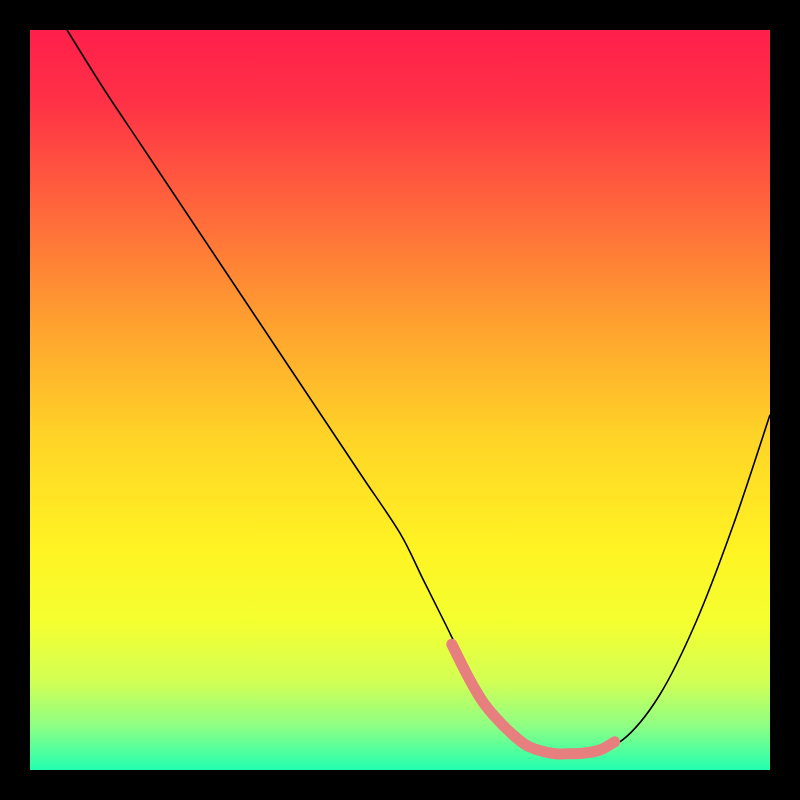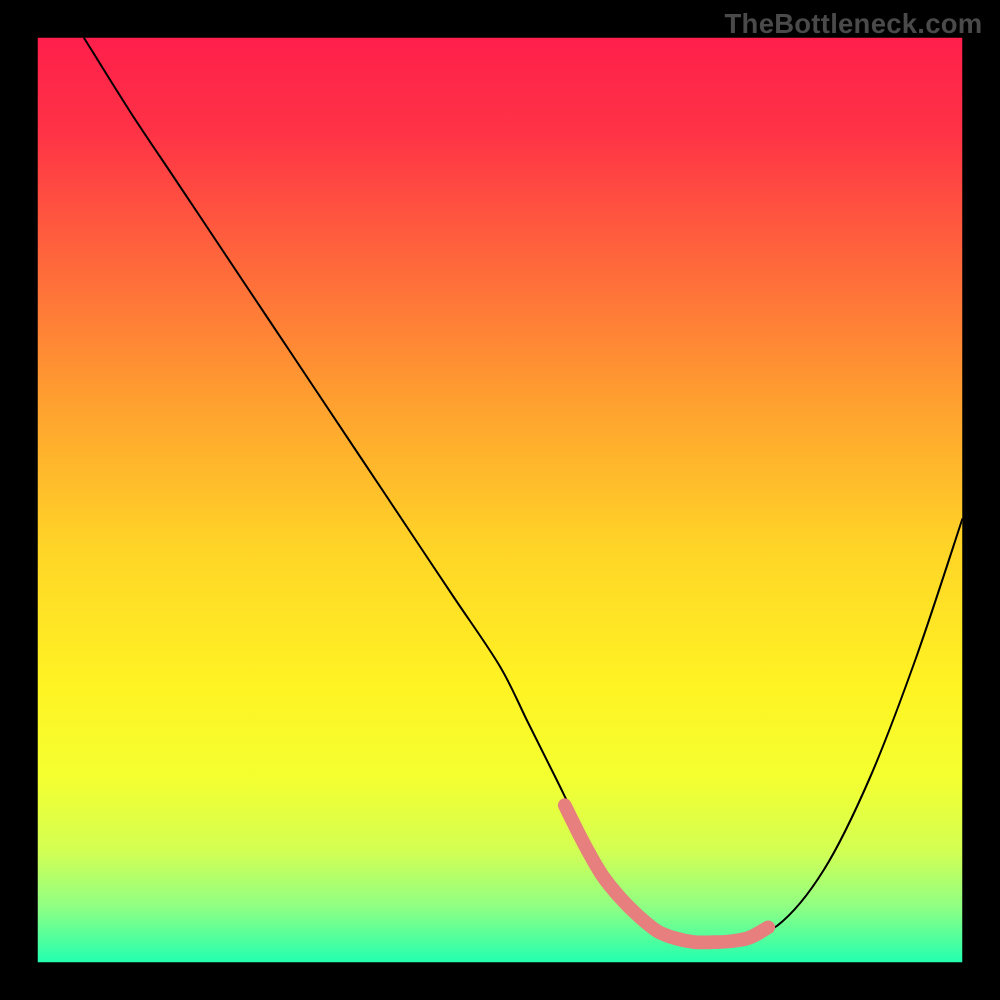--- a/index.html
+++ b/index.html
@@ -46,21 +46,20 @@
     top: 0;
     width: 100%;
     height: 100%;
     overflow: visible;
   }
 </style>
 </head>
 <body>
 
 <div class="container">
-  <div class="attribution">TheBottleneck.com</div>
   <div class="plot-area">
     <svg class="gradient" viewBox="0 0 100 100" preserveAspectRatio="none">
       <defs>
         <linearGradient id="bg-grad" x1="0" y1="0" x2="0" y2="1">
             <stop offset="0%" stop-color="#ff1f4b"></stop>
             <stop offset="10%" stop-color="#ff3246"></stop>
             <stop offset="25%" stop-color="#ff6a3b"></stop>
             <stop offset="40%" stop-color="#ffa22f"></stop>
             <stop offset="55.00000000000001%" stop-color="#ffd427"></stop>
             <stop offset="70%" stop-color="#fff323"></stop>

